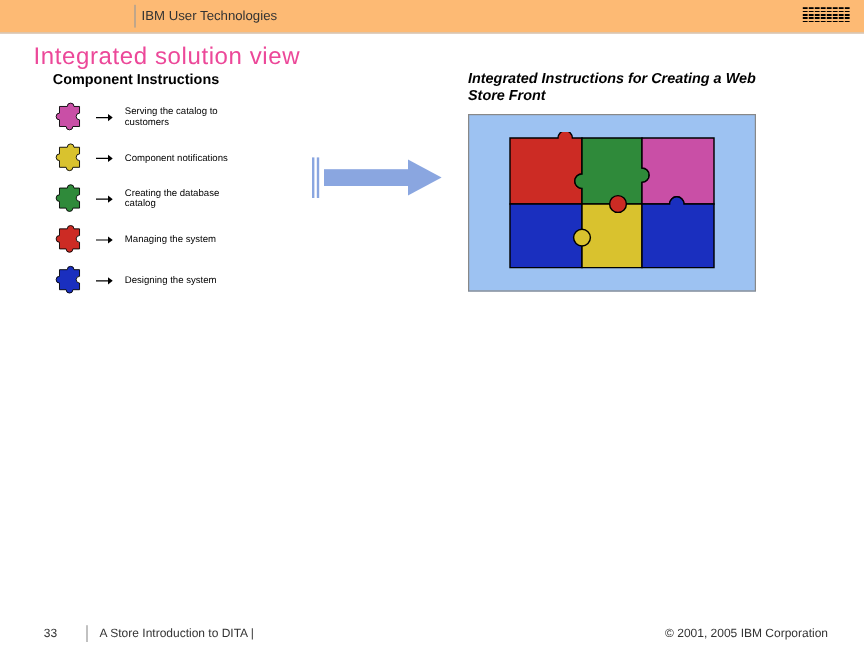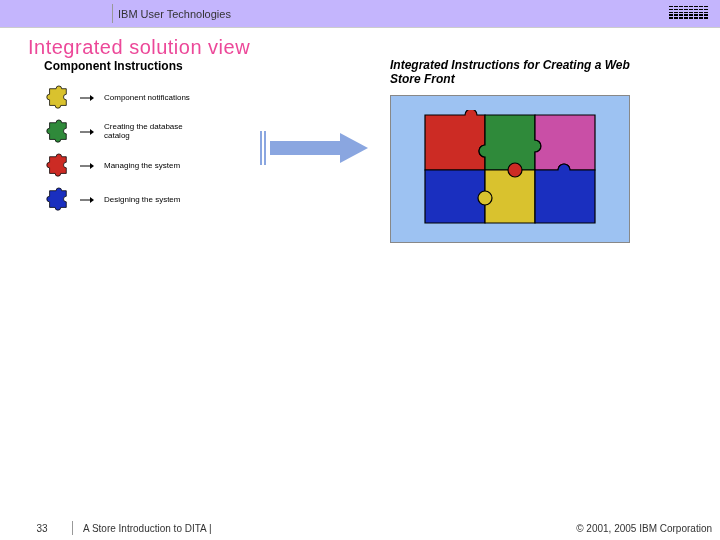--- a/index.html
+++ b/index.html
@@ -1,17 +1,17 @@
 <!DOCTYPE html>
 <html><head>
 <meta charset="utf-8">
 <style>
 * { margin: 0; padding: 0; box-sizing: border-box; }
 body { width: 720px; height: 540px; font-family: Arial, sans-serif; background: #fff; position: relative; overflow: hidden; }
-.header { height: 28px; background: #c4b5fd; border-bottom: 1px solid #ccc; display: flex; align-items: center; padding-left: 118px; position: relative; }
+.header { height: 28px; background: #fdba74; border-bottom: 1px solid #ccc; display: flex; align-items: center; padding-left: 118px; position: relative; }
 .header-divider { position: absolute; left: 112px; top: 4px; bottom: 4px; width: 1px; background: #999; }
 .header-title { font-size: 11px; color: #333; }
 .ibm-logo { position: absolute; right: 12px; top: 6px; display: flex; gap: 1px; }
 .ibm-logo .bar { width: 4px; height: 14px; background: linear-gradient(to bottom, #000 0%, #000 10%, transparent 10%, transparent 20%, #000 20%, #000 30%, transparent 30%, transparent 40%, #000 40%, #000 50%, transparent 50%, transparent 60%, #000 60%, #000 70%, transparent 70%, transparent 80%, #000 80%, #000 90%, transparent 90%); }
 .slide-title { color: #ec4899; font-size: 20px; font-weight: normal; padding: 8px 0 0 28px; letter-spacing: 0.5px; }
 .content { position: relative; padding: 18px 20px; }
 .left-panel { position: absolute; left: 44px; top: 0; width: 220px; }
 .section-header { font-size: 12px; font-weight: bold; color: #000; margin-bottom: 12px; }
 .component-row { display: flex; align-items: center; margin-bottom: 8px; gap: 10px; }
 .puzzle-small { width: 26px; height: 26px; flex-shrink: 0; position: relative; }
@@ -20,21 +20,21 @@
 .component-label { font-size: 8px; color: #000; line-height: 1.1; max-width: 90px; }
 .middle-arrow { position: absolute; left: 260px; top: 72px; width: 110px; height: 34px; }
 .right-panel { position: absolute; left: 390px; top: 0; width: 260px; }
 .right-header { font-size: 12px; font-weight: bold; color: #000; line-height: 1.15; margin-bottom: 8px; font-style: italic; }
 .big-puzzle-box { width: 240px; height: 148px; background: #9dc2f2; border: 1px solid #888; display: flex; align-items: center; justify-content: center; }
 .big-puzzle { width: 180px; height: 118px; position: relative; }
 .footer { position: absolute; bottom: 0; left: 12px; right: 0; height: 24px; display: flex; align-items: center; font-size: 10px; color: #333; }
 .page-num { width: 60px; text-align: center; }
 .footer-divider { width: 1px; height: 14px; background: #999; margin-right: 10px; }
 .footer-title { flex: 1; }
-.copyright { padding-right: 8px; margin-left: 47px; }
+.copyright { padding-right: 30px; margin-left: 47px; }
 </style>
 </head>
 <body>
 
 <div class="header">
   <div class="header-divider"></div>
   <span class="header-title">IBM User Technologies</span>
   <div class="ibm-logo">
     <div class="bar"></div>
       <div class="bar"></div>
@@ -47,20 +47,30 @@
   </div>
 </div>
 
 <div class="slide-title">Integrated solution view</div>
 
 <div class="content">
 
   <div class="left-panel">
     <div class="section-header">Component Instructions</div>
     <div id="component-list">
+        <div class="component-row">
+          <div class="puzzle-small"><svg viewBox="0 0 28 28">
+              <path d="M6,4 h7 a3,3 0 0 1 6,0 h5 v6 a3,3 0 0 0 0,6 v6 h-6 a3,3 0 0 1 -6,0 h-6 v-6 a3,3 0 0 1 0,-6 z" fill="#c94fa6" stroke="#000" stroke-width="0.8"></path>
+            </svg></div>
+          <svg class="arrow-tiny" viewBox="0 0 14 8">
+            <line x1="0" y1="4" x2="10" y2="4" stroke="#000" stroke-width="1"></line>
+            <polygon points="10,1 14,4 10,7" fill="#000"></polygon>
+          </svg>
+          <div class="component-label">Serving the catalog to customers</div>
+        </div>
         <div class="component-row">
           <div class="puzzle-small"><svg viewBox="0 0 28 28">
               <path d="M6,4 h7 a3,3 0 0 1 6,0 h5 v6 a3,3 0 0 0 0,6 v6 h-6 a3,3 0 0 1 -6,0 h-6 v-6 a3,3 0 0 1 0,-6 z" fill="#d9c22e" stroke="#000" stroke-width="0.8"></path>
             </svg></div>
           <svg class="arrow-tiny" viewBox="0 0 14 8">
             <line x1="0" y1="4" x2="10" y2="4" stroke="#000" stroke-width="1"></line>
             <polygon points="10,1 14,4 10,7" fill="#000"></polygon>
           </svg>
           <div class="component-label">Component notifications</div>
         </div>

